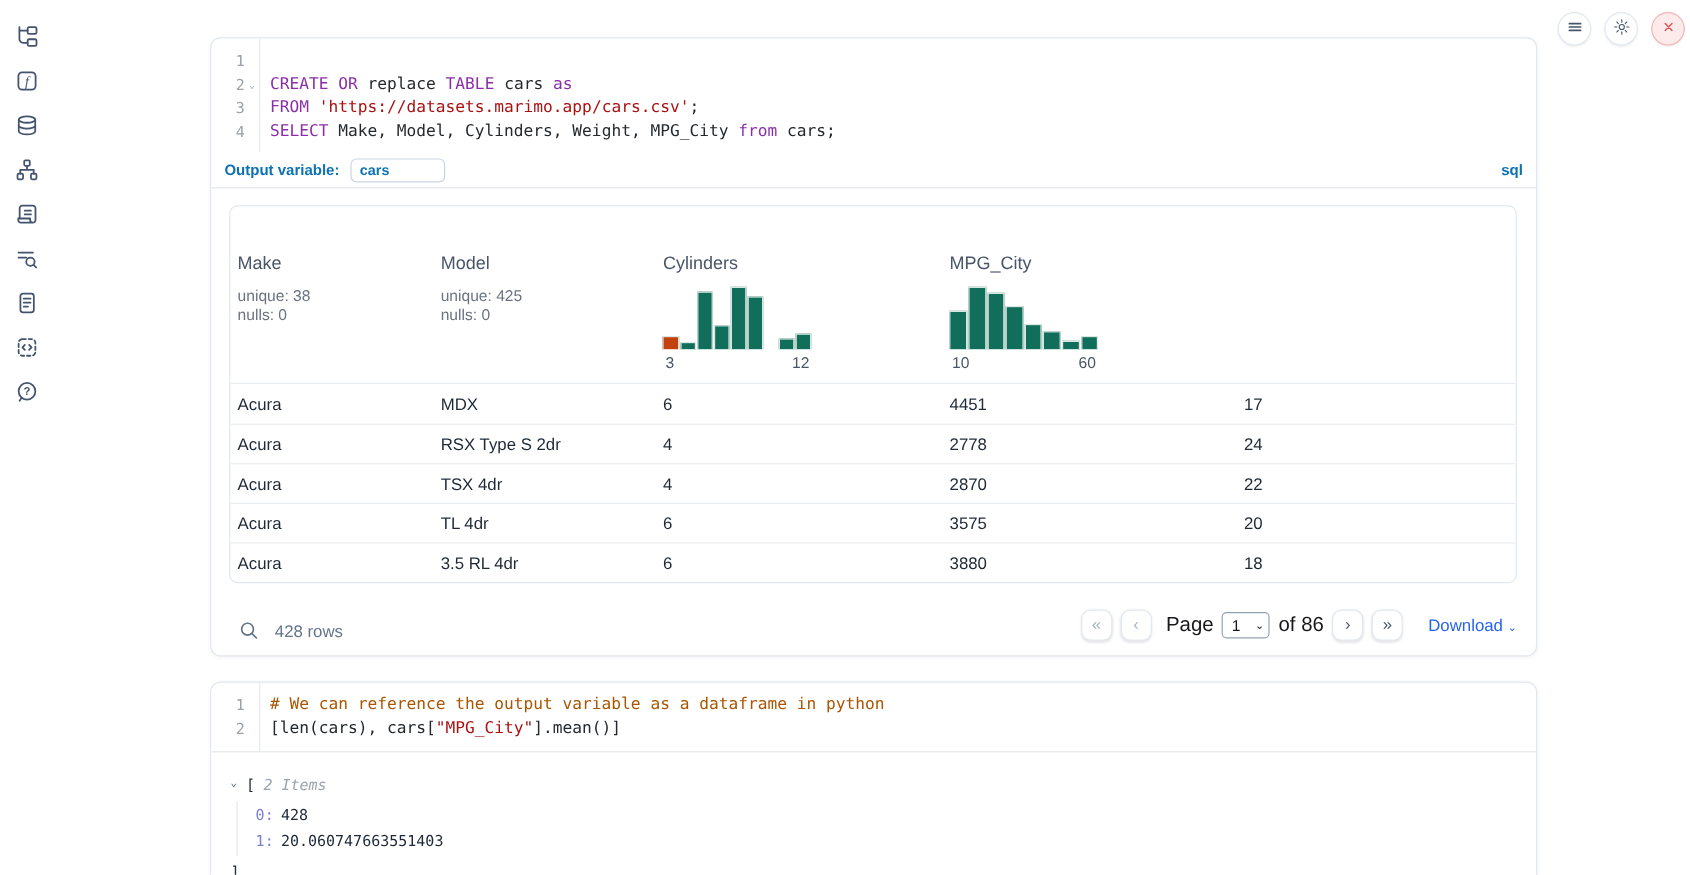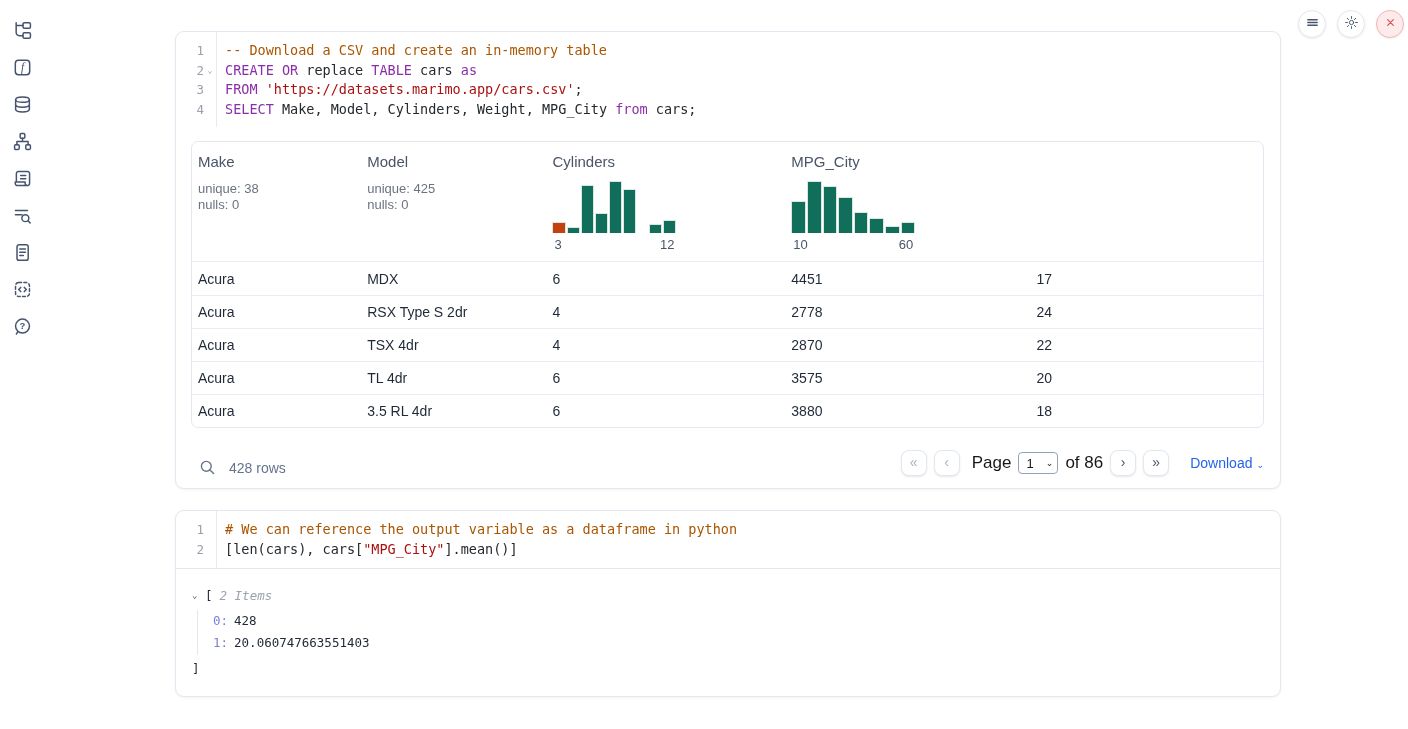--- a/index.html
+++ b/index.html
@@ -50,21 +50,21 @@
   .outvar-input { margin-left: 9px; width: 79px; height: 20px; border: 1px solid #cbd5e1;
                   border-radius: 5px; font-family: "Liberation Sans", sans-serif;
                   font-size: 12px; font-weight: bold; color: #0d72b2; padding: 0 7px; outline: none; }
   .outvar-spacer { flex: 1; }
   .lang-badge { font-size: 12.5px; font-weight: bold; color: #0d72b2; }
 
   
   .cell-output { padding: 14px 16px 12px 15px; }
   .dtable { border: 1px solid #e2e8f0; border-radius: 7px; overflow: hidden; }
   .thead { display: flex; padding: 11px 0 9px; border-bottom: 1px solid #e9edf1; }
-  .tcol { padding-left: 6px; }
+  .tcol { padding-left: 6px; margin-top: 28px; }
   .c0 { width: 15.8%; } .c1 { width: 17.3%; } .c2 { width: 22.3%; } .c3 { width: 22.9%; } .c4 { width: 21.7%; }
   .tlabel { font-size: 15px; color: #4a5568; margin-bottom: 11px; }
   .tstat { font-size: 13px; color: #6b7280; line-height: 16px; }
   .hist { width: 124px; height: 52px; display: flex; align-items: flex-end; margin-top: 2px; }
   .bar { flex: 1; margin-right: 1px; background: #106e5a; border: 1px solid #d8e7e1; border-bottom: none; }
   .bar:last-child { margin-right: 0; }
   .bar.empty { background: transparent; border: none; }
   .axis { width: 124px; display: flex; justify-content: space-between; padding: 0 2px;
           font-size: 13px; color: #4a5568; margin-top: 4px; }
   .trow { display: flex; align-items: center; height: 33px; border-top: 1px solid #e9edf1;
@@ -193,21 +193,20 @@
   <div class="main">
 
     <div class="cell">
       <div class="editor" id="sql-editor">
         <div class="gutter-divider"></div>
       <div class="cline">
             <div class="gutter">
               <span class="lnum">1</span>
               <span class="fold"></span>
             </div>
-            <div class="ccode"><span class="tk-com">-- Download a CSV and create an in-memory table</span></div>
           </div>
           <div class="cline">
             <div class="gutter">
               <span class="lnum">2</span>
               <span class="fold">⌄</span>
             </div>
             <div class="ccode"><span class="tk-kw">CREATE</span><span class="tk-pl"> </span><span class="tk-kw">OR</span><span class="tk-pl"> replace </span><span class="tk-kw">TABLE</span><span class="tk-pl"> cars </span><span class="tk-kw">as</span></div>
           </div>
           <div class="cline">
             <div class="gutter">
@@ -217,20 +216,26 @@
             <div class="ccode"><span class="tk-kw">FROM</span><span class="tk-pl"> </span><span class="tk-str">'https://datasets.marimo.app/cars.csv'</span><span class="tk-pl">;</span></div>
           </div>
           <div class="cline">
             <div class="gutter">
               <span class="lnum">4</span>
               <span class="fold"></span>
             </div>
             <div class="ccode"><span class="tk-kw">SELECT</span><span class="tk-pl"> Make, Model, Cylinders, Weight, MPG_City </span><span class="tk-kw">from</span><span class="tk-pl"> cars;</span></div>
           </div>
         </div>
+      <div class="outvar">
+        <span class="outvar-label">Output variable:</span>
+        <input class="outvar-input" value="cars" style="">
+        <span class="outvar-spacer"></span>
+        <span class="lang-badge">sql</span>
+      </div>
       <div class="cell-output">
         <div class="dtable">
           <div class="thead" id="thead">
               <div class="tcol c0">
                 <div class="tlabel">Make</div>
                 <div class="tstat">unique: 38</div>
                 <div class="tstat">nulls: 0</div>
               </div>
               <div class="tcol c1">
                 <div class="tlabel">Model</div>

